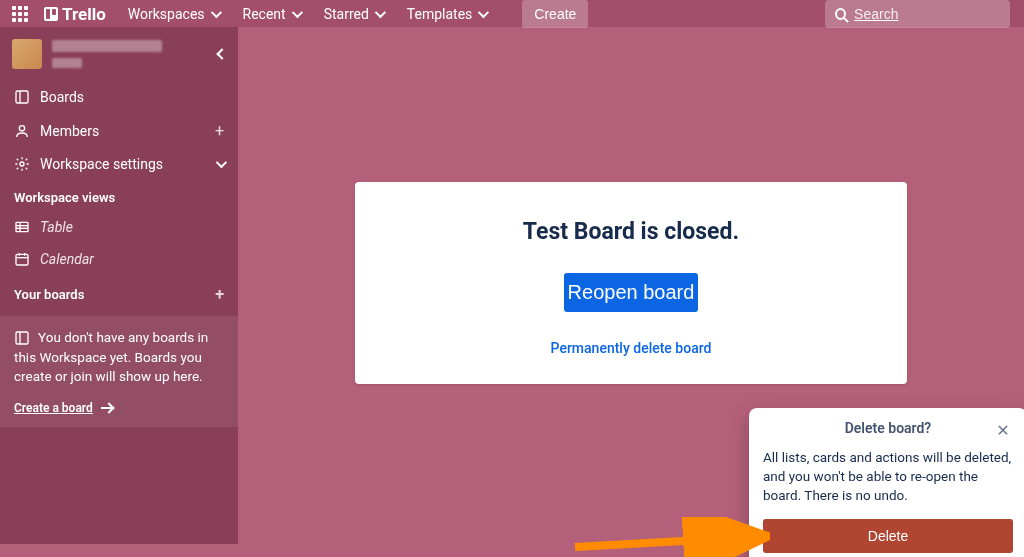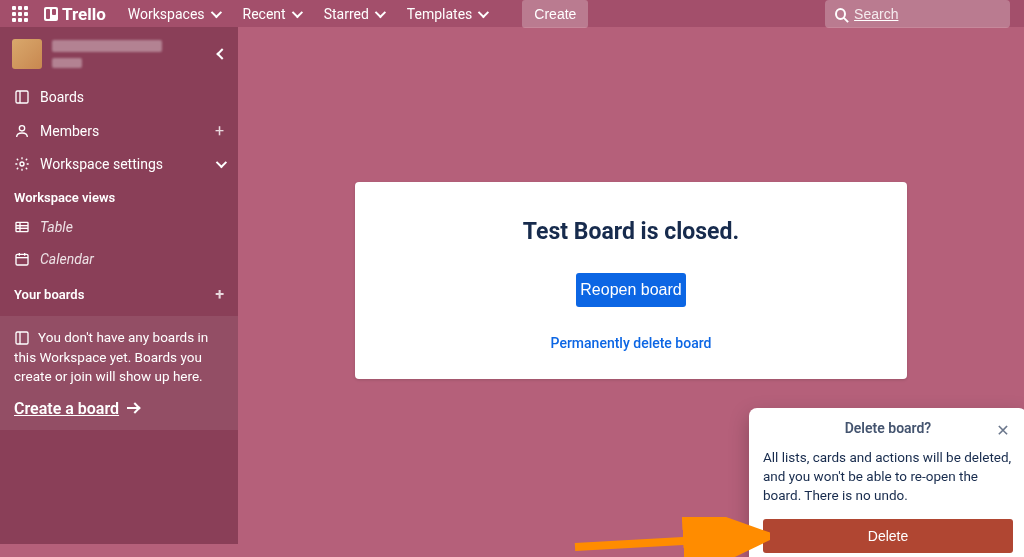--- a/index.html
+++ b/index.html
@@ -126,21 +126,21 @@
   padding: 10px 14px 6px; font-weight: 600; font-size: 13px;
   display: flex; justify-content: space-between; align-items: center;
 }
 .side-italic { font-style: italic; color: rgba(255,255,255,0.85); }
 .no-boards-box {
   background: rgba(255,255,255,0.08);
   margin: 6px 0 0 0; padding: 12px 14px;
 }
 .no-boards-text { font-size: 13.5px; line-height: 1.45; margin-bottom: 12px; }
 .create-board-link {
-  text-decoration: underline; font-weight: 600; font-size: 16px;
+  text-decoration: underline; font-weight: 600; font-size: 12px;
   display: inline-flex; align-items: center; gap: 8px; cursor: pointer;
 }
 .arrow-right {
   width: 10px; height: 10px; position: relative;
 }
 .arrow-right::before {
   content: ""; position: absolute; width: 12px; height: 2px; background: #fff;
   top: 4px; left: 0;
 }
 .arrow-right::after {
@@ -155,21 +155,21 @@
   margin: 0 auto; padding: 36px 20px 28px;
   text-align: center;
   box-shadow: 0 1px 3px rgba(0,0,0,0.15);
 }
 .closed-title {
   font-size: 23px; font-weight: 700; color: #172b4d;
   margin-bottom: 28px;
 }
 .reopen-btn {
   background: #0c66e4; color: #fff; border: none;
-  padding: 8px 4px; font-size: 16px; border-radius: 3px;
+  padding: 8px 4px; font-size: 20px; border-radius: 3px;
   cursor: pointer; margin-bottom: 28px; text-align: center;
 }
 .perm-delete-link {
   color: #0c66e4; font-size: 14px; font-weight: 500; cursor: pointer;
   display: block;
 }
 
 .popover {
   position: absolute;
   top: 381px; left: 511px;

